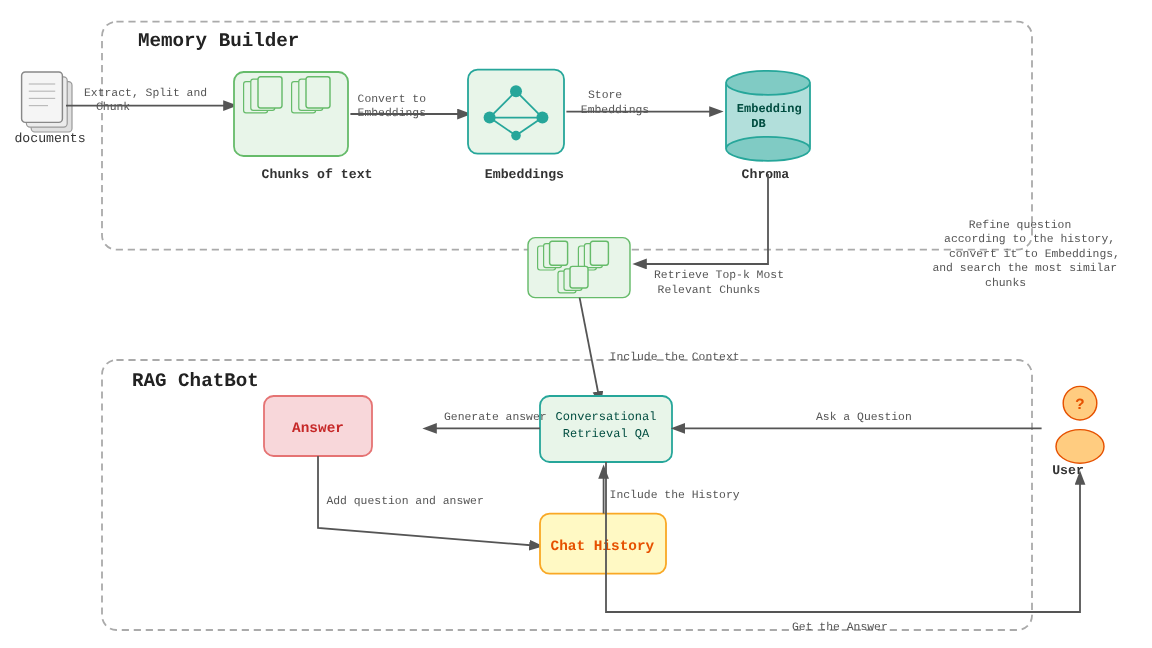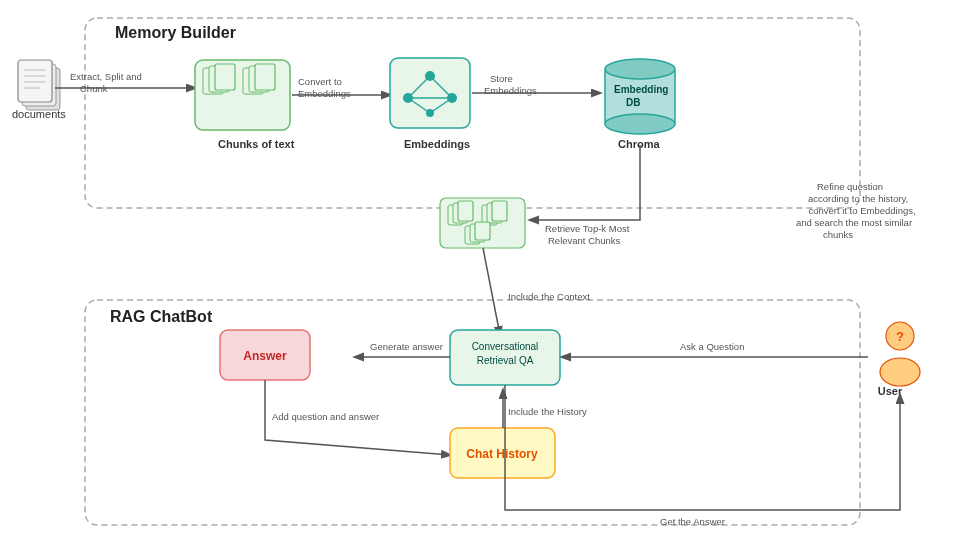--- a/index.html
+++ b/index.html
@@ -8,20 +8,21 @@
       font-family: 'Arial', sans-serif;
       width: 960px;
       height: 540px;
       overflow: hidden;
       position: relative;
     }
     .diagram {
       width: 960px;
       height: 540px;
       position: relative;
+      font-family: Liberation Mono, monospace;
     }
     svg.main-svg {
       position: absolute;
       top: 0; left: 0;
       width: 960px;
       height: 540px;
     }
     .section-title {
       font-size: 16px;
       font-weight: bold;

